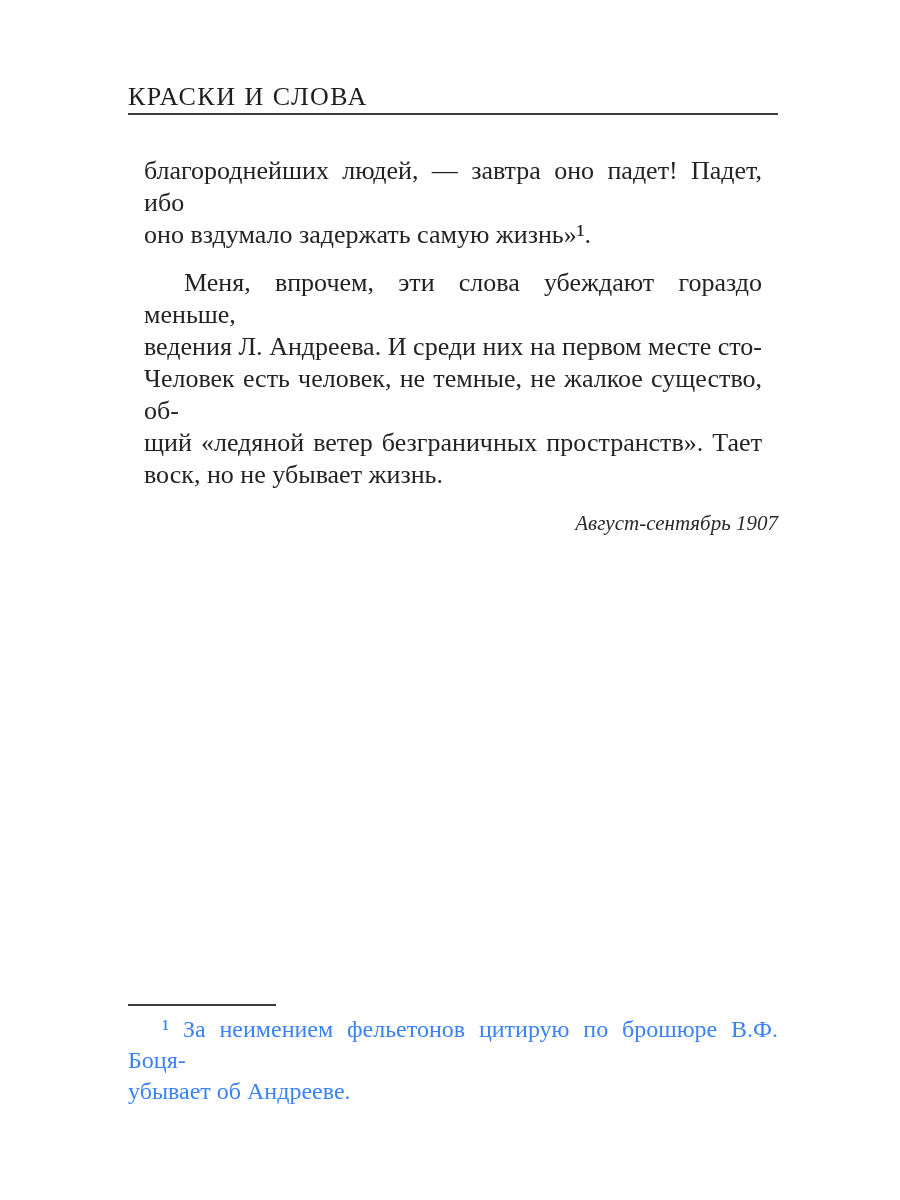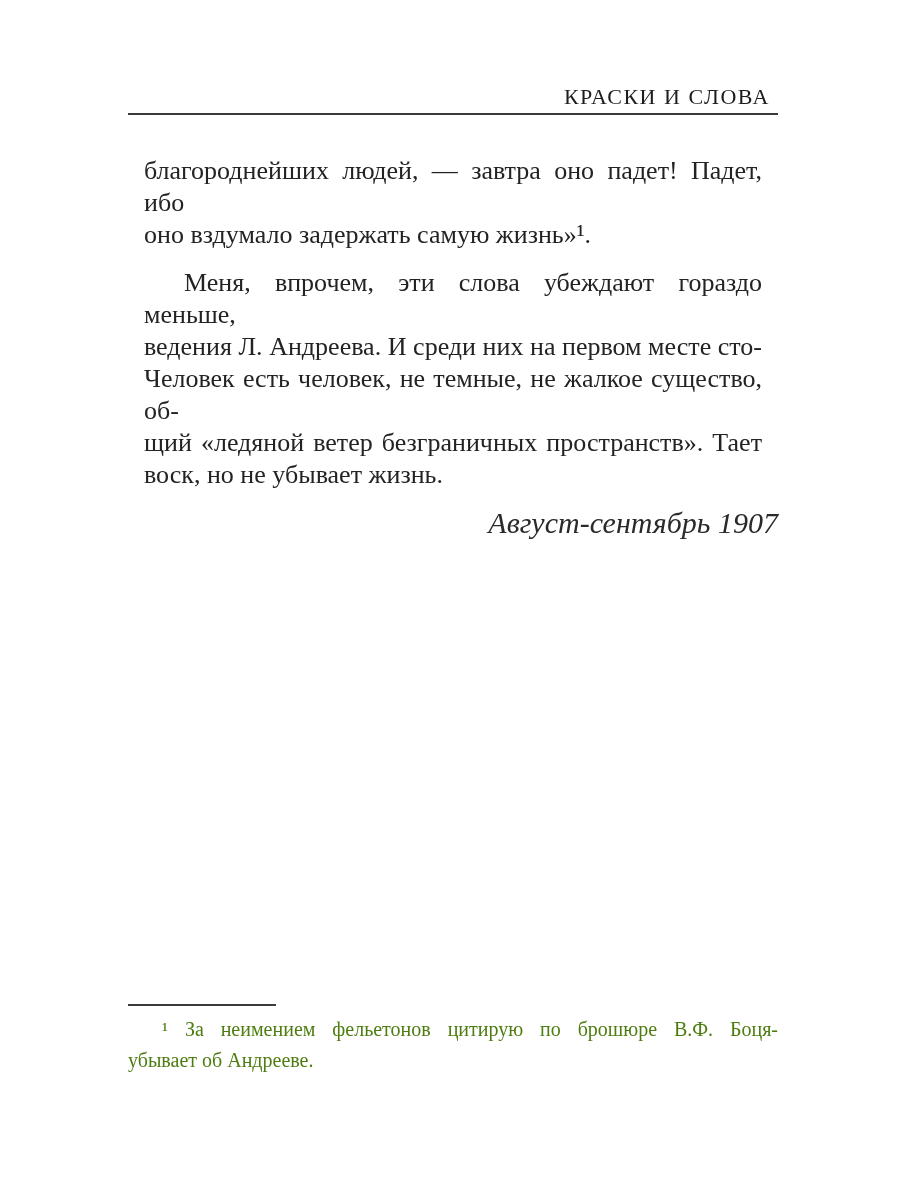--- a/index.html
+++ b/index.html
@@ -13,24 +13,24 @@
     height: 1200px;
     margin: 0 auto;
     background: #ffffff;
     font-family: "Liberation Serif", "DejaVu Serif", serif;
     color: #232323;
     overflow: hidden;
   }
   .running-head {
     position: absolute;
     top: 84px;
-    left: 120px;
+    left: 128px;
     width: 650px;
-    text-align: right;
-    font-size: 22px;
+    text-align: left;
+    font-size: 26px;
     line-height: 26px;
     letter-spacing: 1.5px;
     color: #1d1d1d;
   }
   .header-rule {
     position: absolute;
     top: 113px;
     left: 128px;
     width: 650px;
     height: 2px;
@@ -48,32 +48,32 @@
   .line {
     text-align: justify;
     text-align-last: justify;
   }
   .para .line:last-child { text-align-last: left; }
   .para-second .line:first-child { text-indent: 40px; }
   .dateline {
     margin-top: 14px;
     text-align: right;
     font-style: italic;
-    font-size: 30px;
+    font-size: 21px;
     line-height: 32px;
     color: #2a2a2a;
   }
   .footnote {
     position: absolute;
     top: 1004px;
     left: 128px;
     width: 650px;
-    font-size: 20px;
+    font-size: 24px;
     line-height: 31px;
-    color: #4d7c0f;
+    color: #3b82f6;
   }
   .footnote-rule {
     width: 148px;
     height: 2px;
     background: #3b3b3b;
     margin-bottom: 8px;
   }
   .footnote .line:first-child { text-indent: 34px; }
   .footnote .line:last-child { text-align-last: left; }
 </style>

